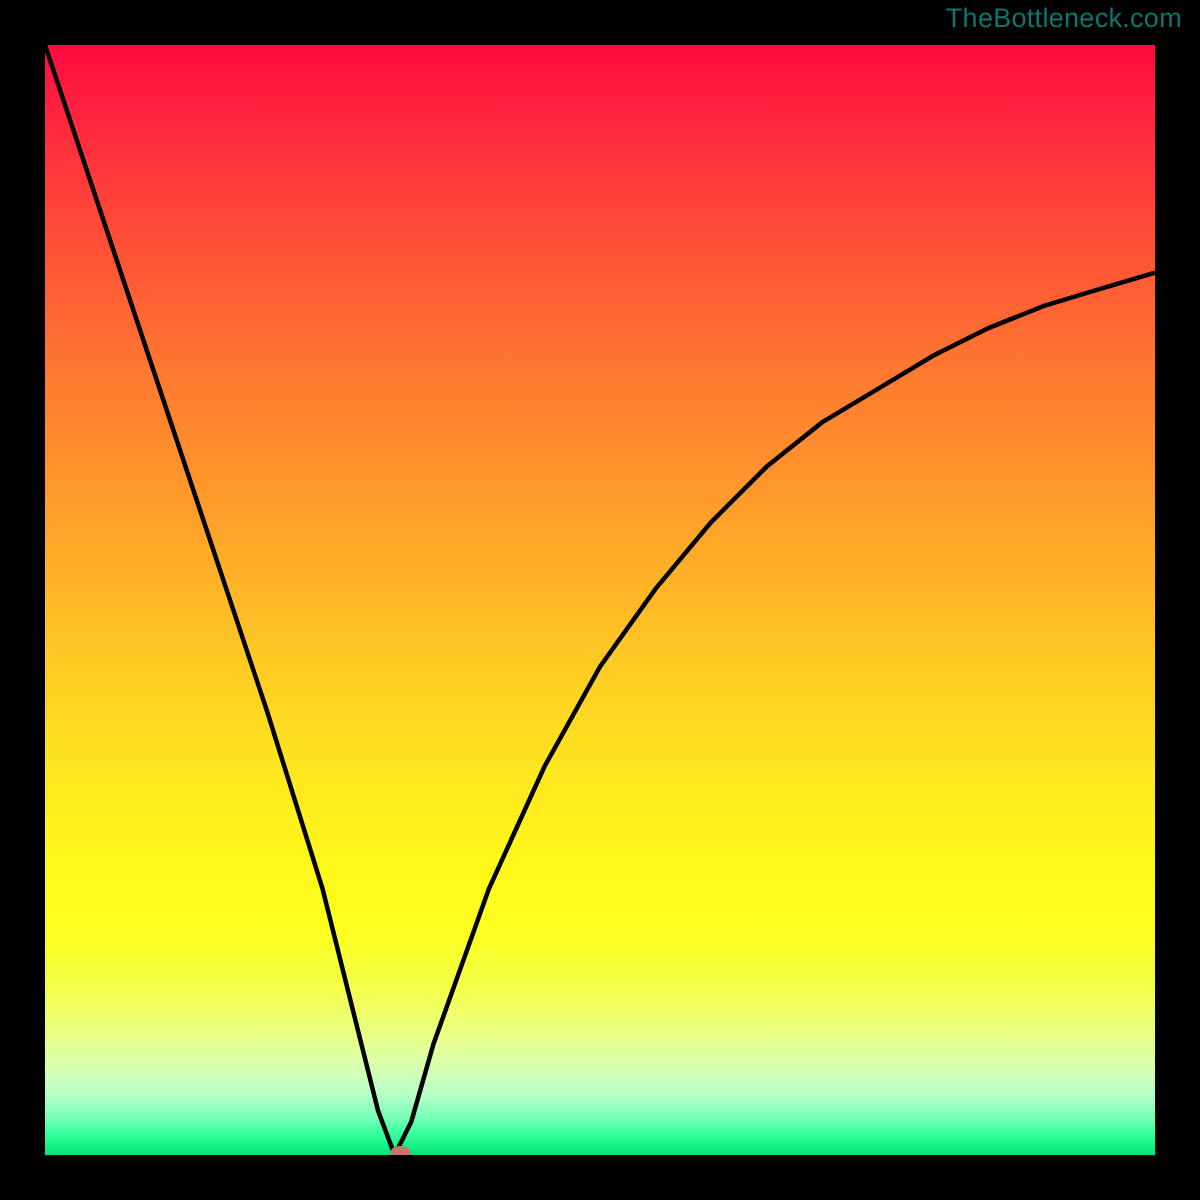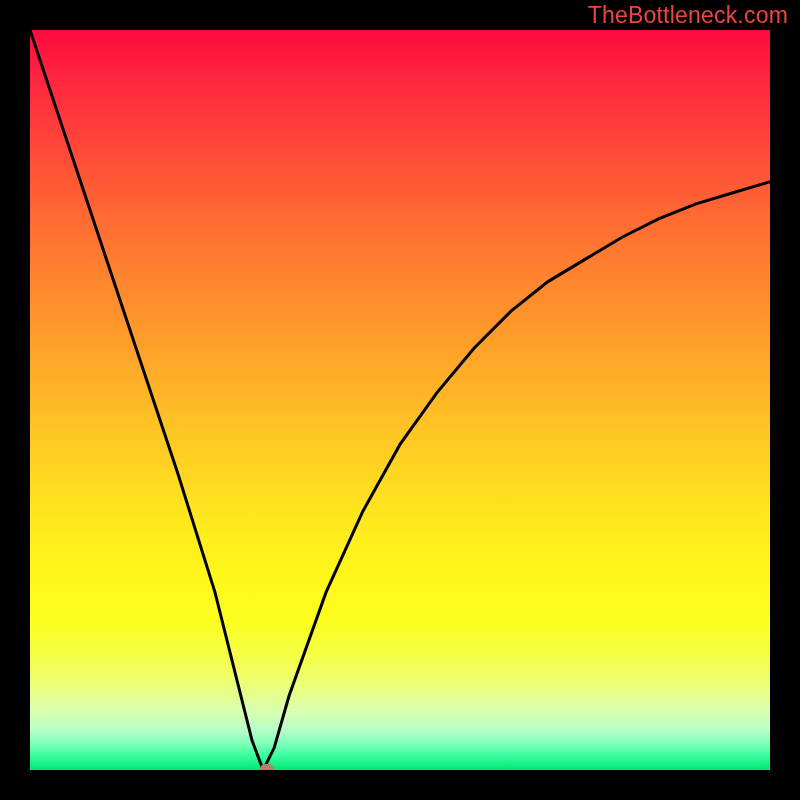--- a/index.html
+++ b/index.html
@@ -14,22 +14,22 @@
   .frame {
     position: relative;
     width: 800px;
     height: 800px;
     background: #000;
   }
   .watermark {
     position: absolute;
     top: 2px;
     right: 12px;
-    color: #ef4444;
-    font-size: 23px;
+    color: #0f766e;
+    font-size: 18px;
     font-weight: 500;
     letter-spacing: 0.2px;
     z-index: 5;
   }
   .plot-area {
     position: absolute;
     left: 30px;
     top: 30px;
     width: 740px;
     height: 740px;

